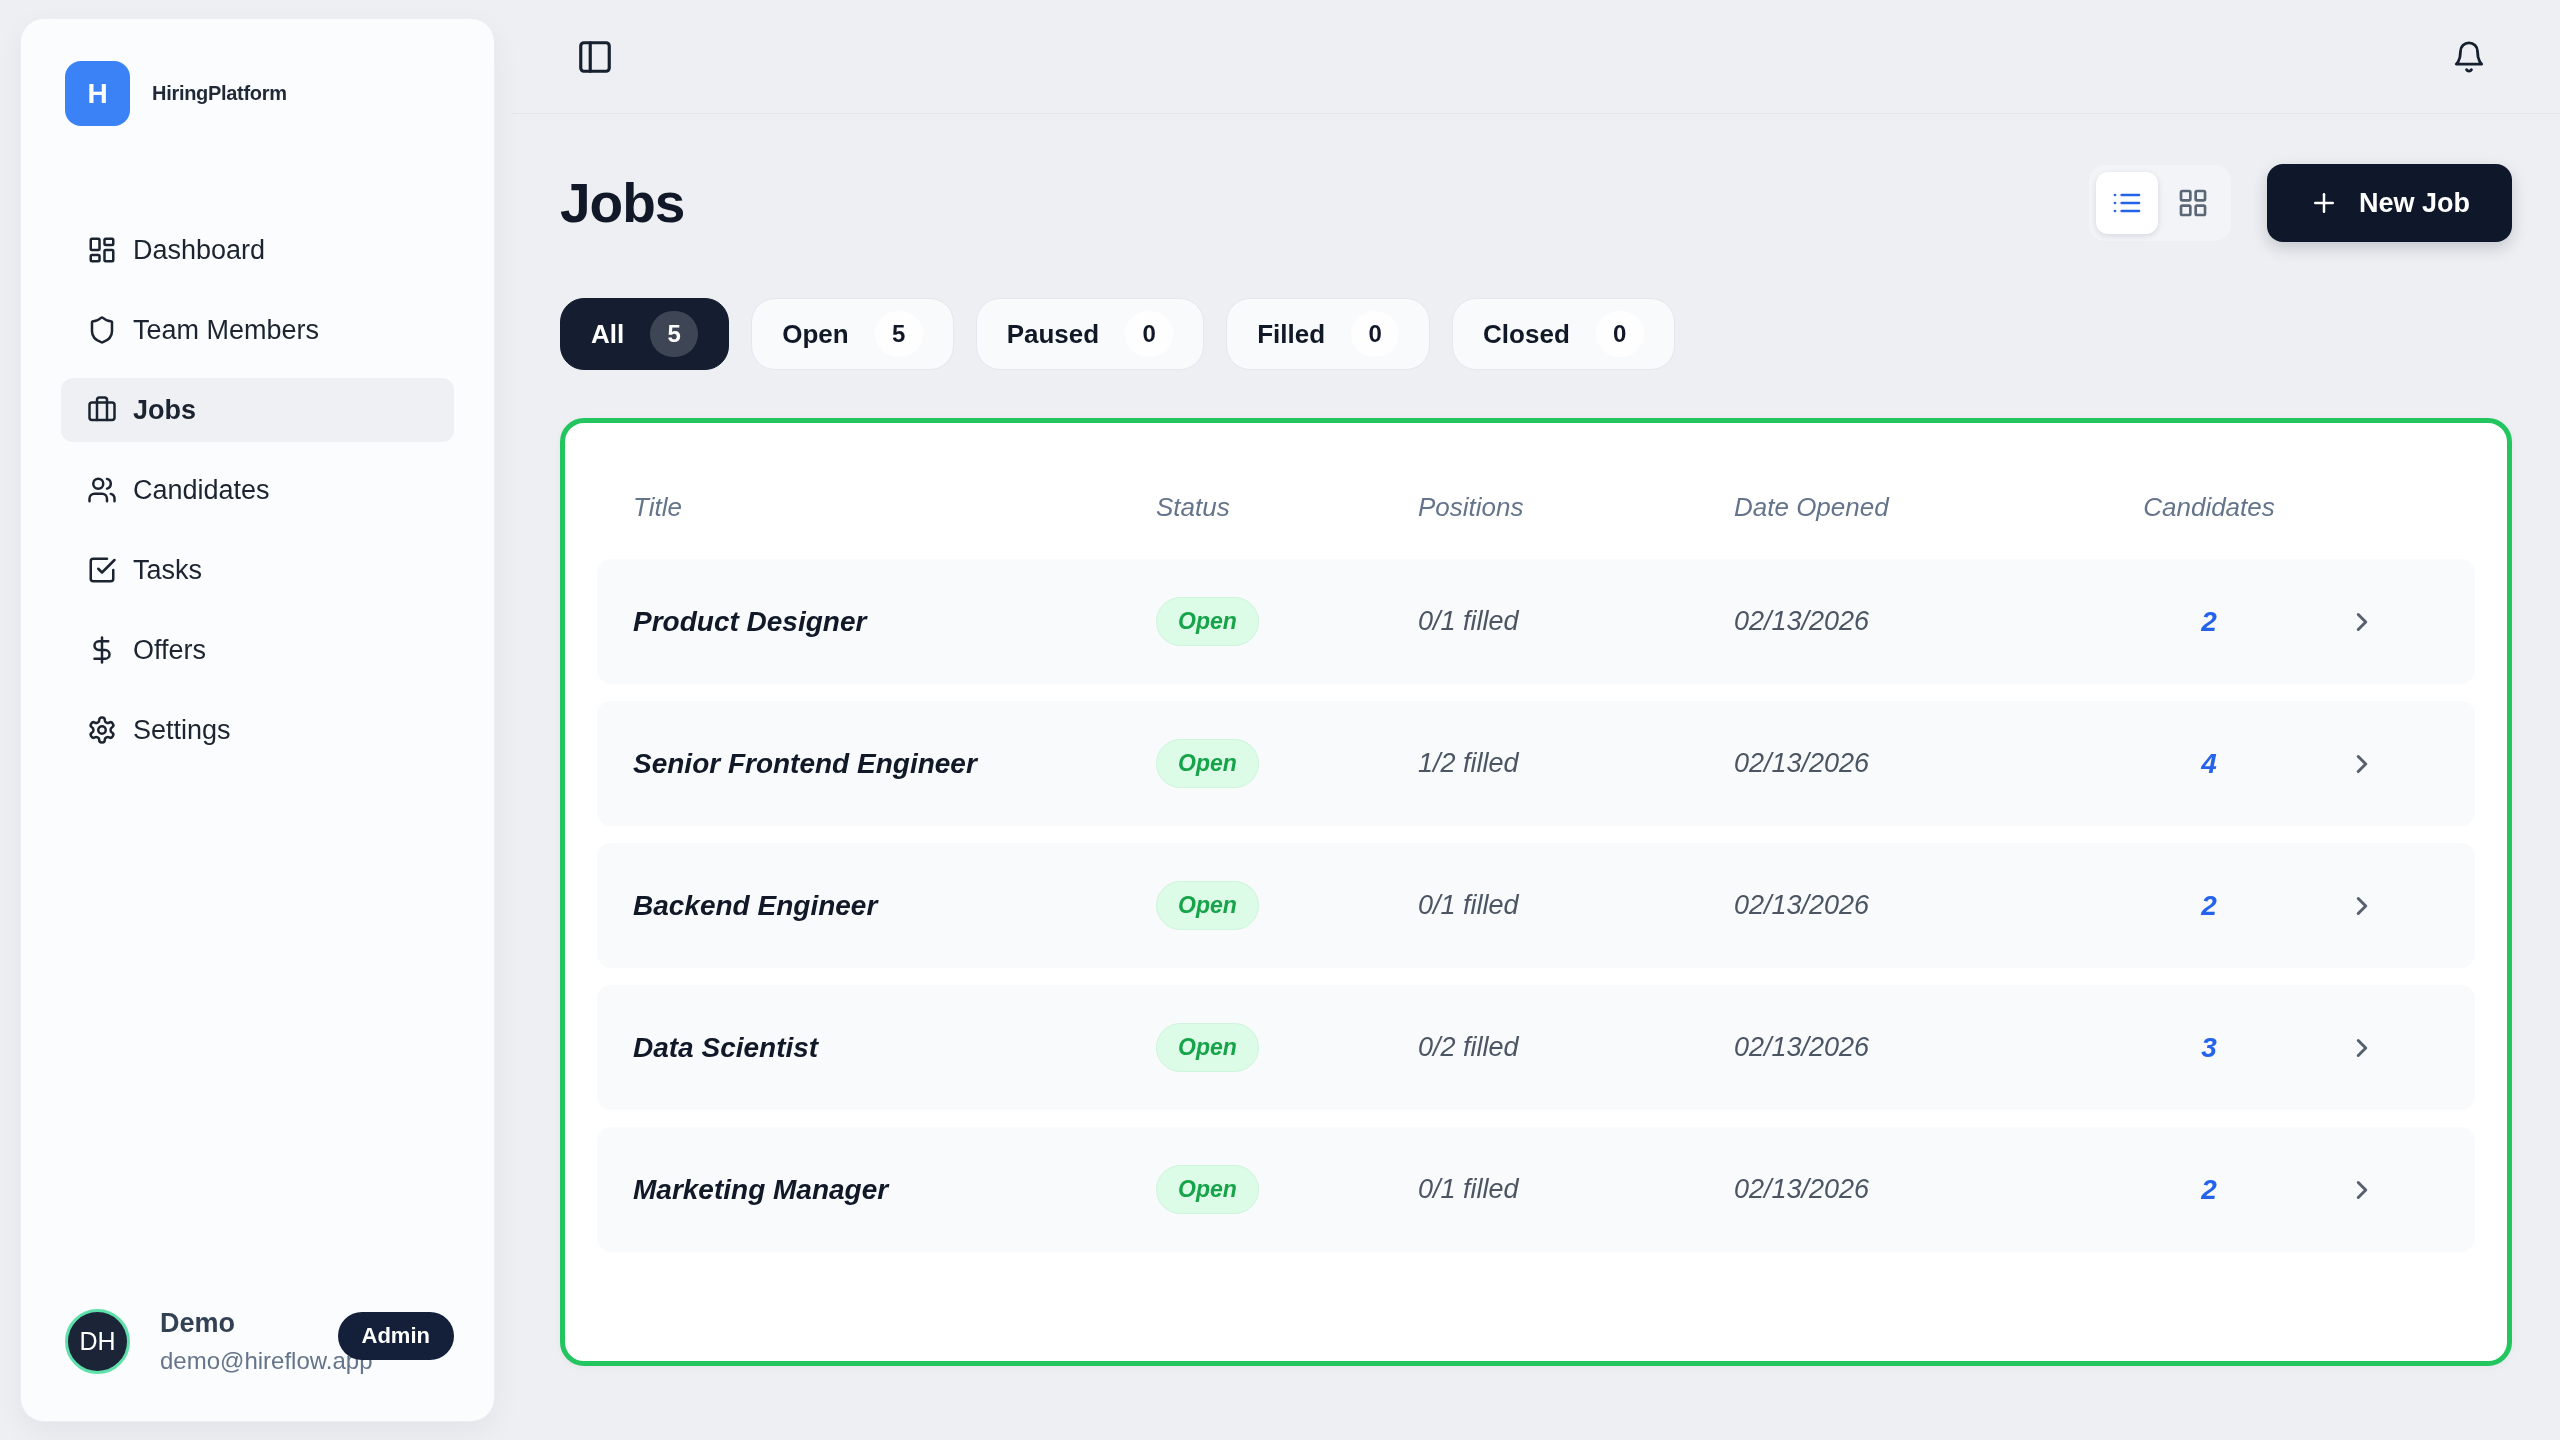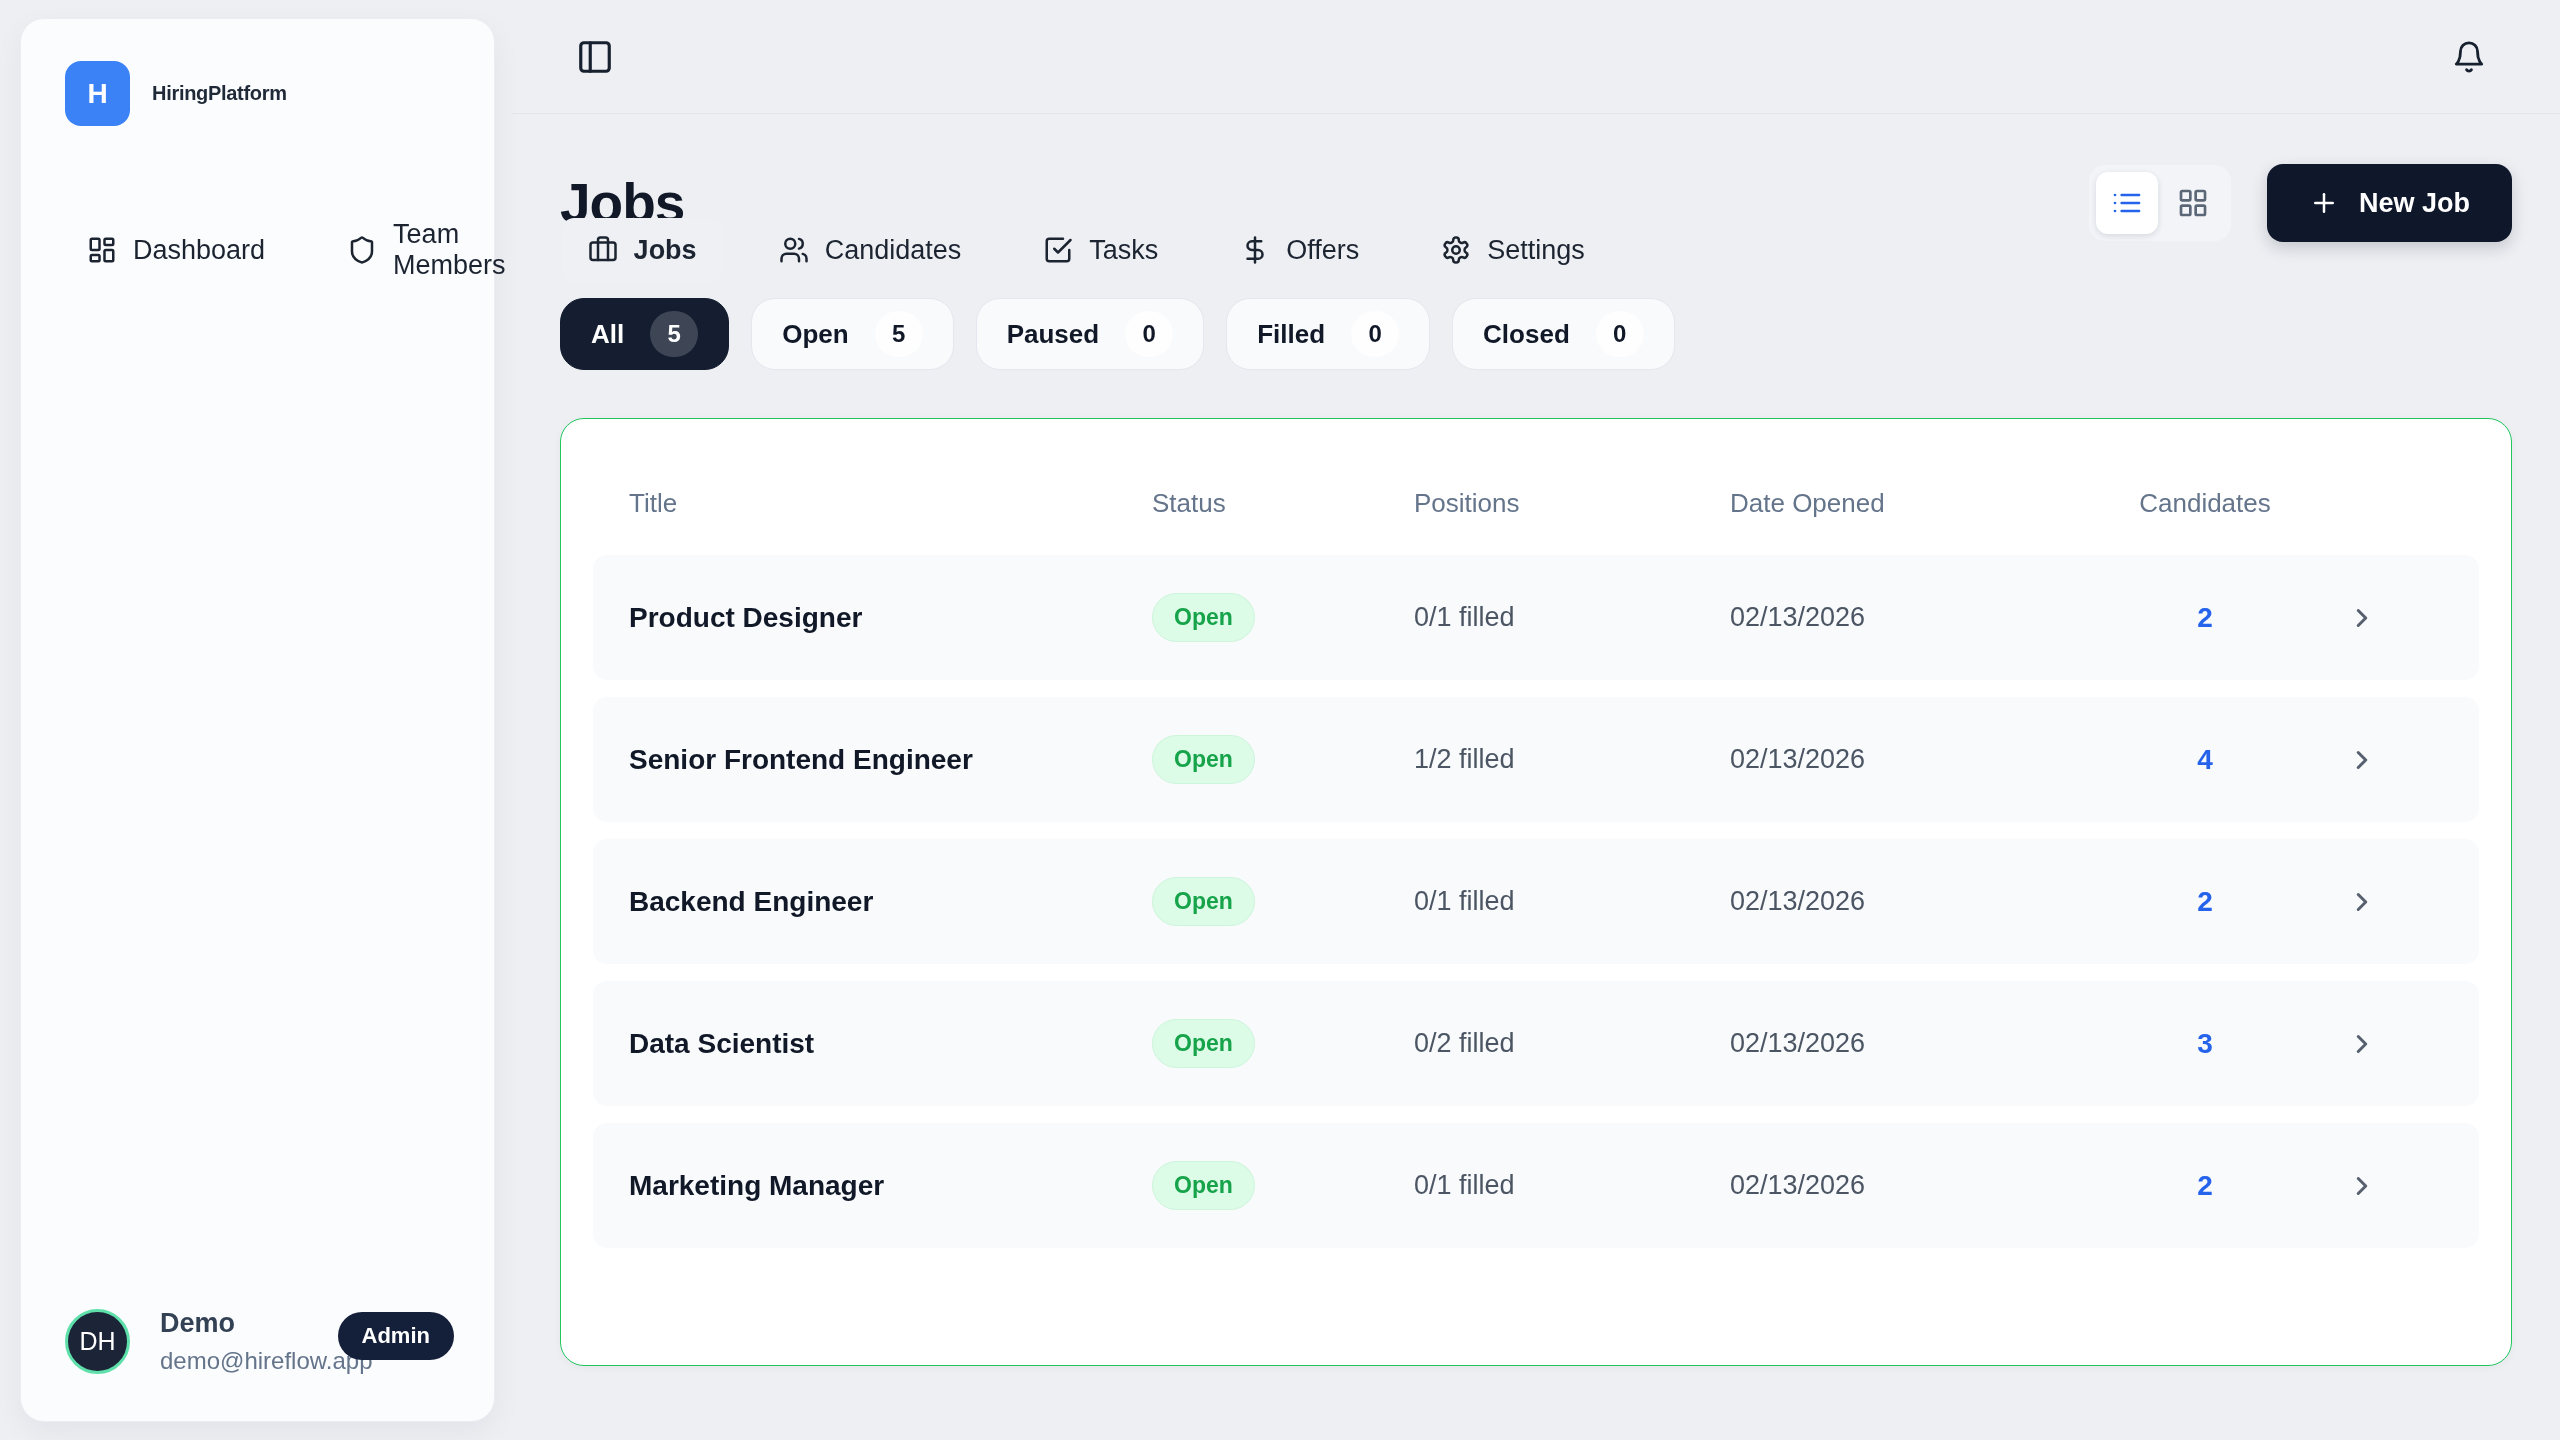--- a/index.html
+++ b/index.html
@@ -20,21 +20,21 @@
     display:flex; flex-direction:column;
   }
   .brand { display:flex; align-items:center; gap:22px; padding:42px 36px 0 44px; }
   .brand-logo {
     width:65px; height:65px; border-radius:16px; background:#3b82f6;
     display:flex; align-items:center; justify-content:center;
     color:#fff; font-size:28px; font-weight:700;
   }
   .brand-name { font-size:20px; font-weight:700; color:#1f2937; letter-spacing:-.3px; }
 
-  nav { margin-top:92px; display:flex; flex-direction:row; gap:30px; padding:0 40px; }
+  nav { margin-top:92px; display:flex; flex-direction:column; gap:16px; padding:0 40px; }
   .nav-item {
     display:flex; align-items:center; gap:16px; height:64px;
     padding:0 26px; border-radius:12px; cursor:pointer;
     font-size:27px; font-weight:500; color:#1b2430;
   }
   .nav-item.active { background:#eef0f4; font-weight:600; }
   .nav-item svg { width:30px; height:30px; stroke:#1b2430; fill:none; stroke-width:2; stroke-linecap:round; stroke-linejoin:round; flex:0 0 auto; }
 
   .user {
     margin-top:auto; padding:0 40px 46px 44px;
@@ -99,23 +99,24 @@
   .tab .count {
     min-width:48px; height:46px; padding:0 16px; border-radius:999px;
     display:flex; align-items:center; justify-content:center;
     font-size:24px; font-weight:600; background:rgba(255,255,255,.75); color:#111827;
   }
   .tab.active { background:#141e30; border-color:#141e30; color:#fff; }
   .tab.active .count { background:rgba(255,255,255,.18); color:#fff; }
 
   
   .card {
-    margin-top:48px; background:#fff; border:1px solid #22c55e; border-radius:24px;
+    margin-top:48px; background:#fff; border:5px solid #22c55e; border-radius:24px;
     padding:32px; height:948px;
     box-shadow:0 2px 8px rgba(16,24,40,.04);
+    font-style:italic;
   }
   .tgrid {
     display:grid;
     grid-template-columns:523px 262px 316px 399px 152px 1fr;
     align-items:center; padding:0 36px;
   }
   .thead { height:104px; color:#64748b; font-size:26px; font-weight:500; }
   .th-candidates { text-align:center; }
   .trow {
     height:125px; background:#f8fafc; border-radius:14px; margin-bottom:17px; cursor:pointer;

